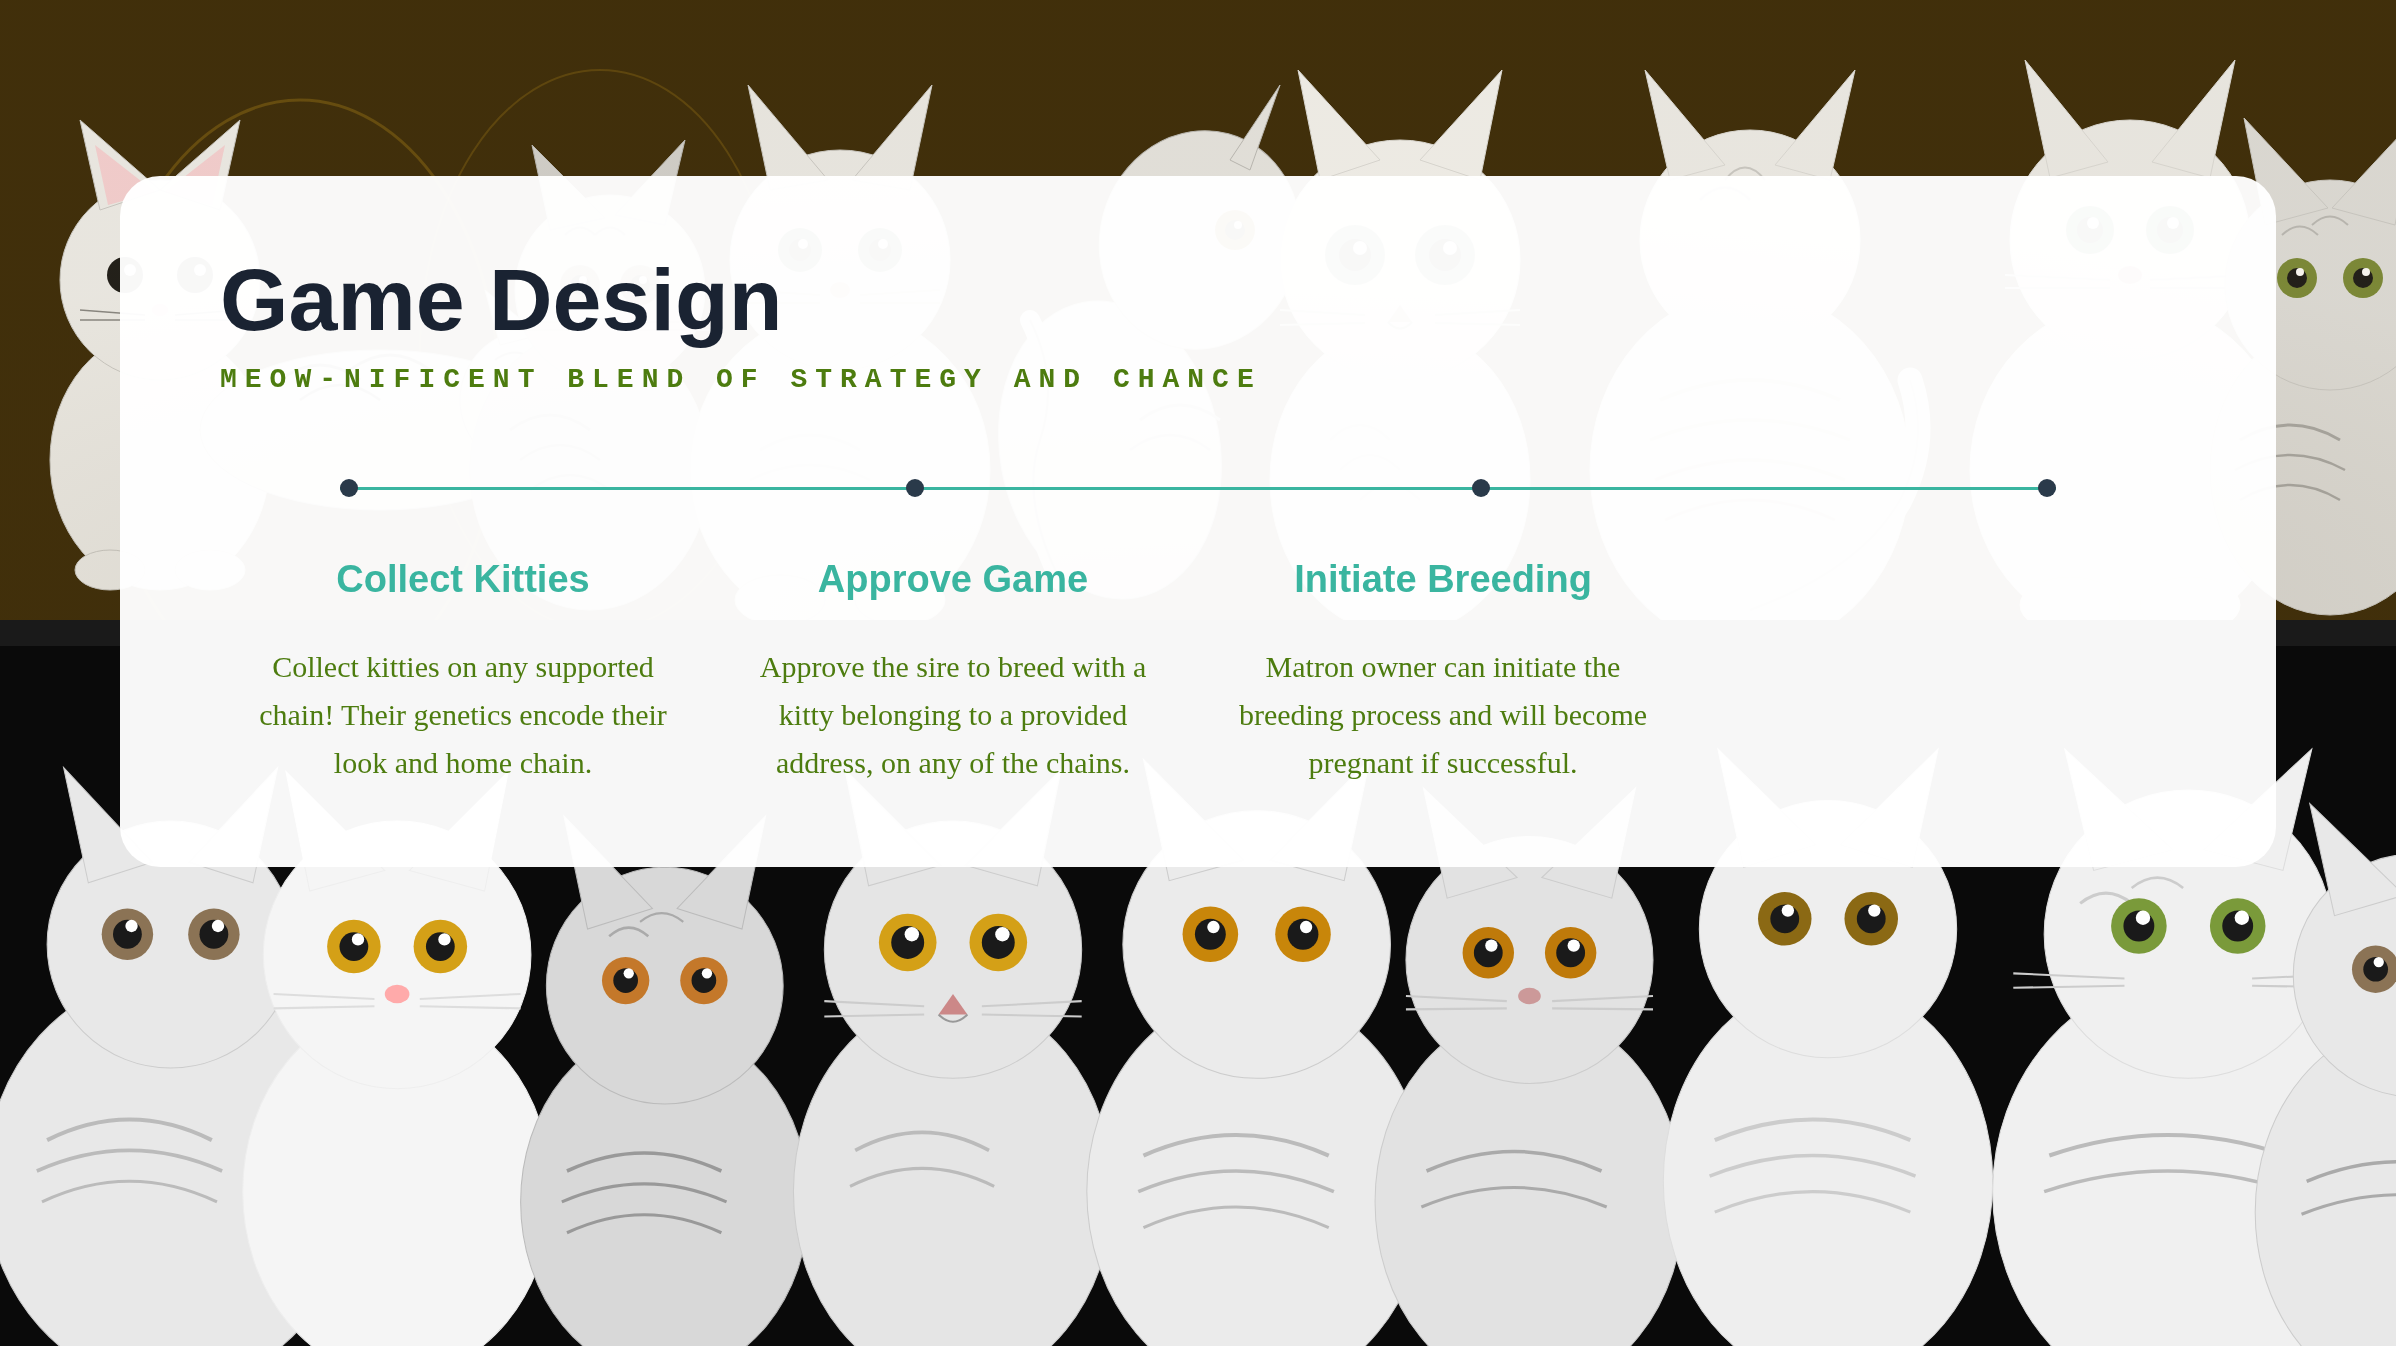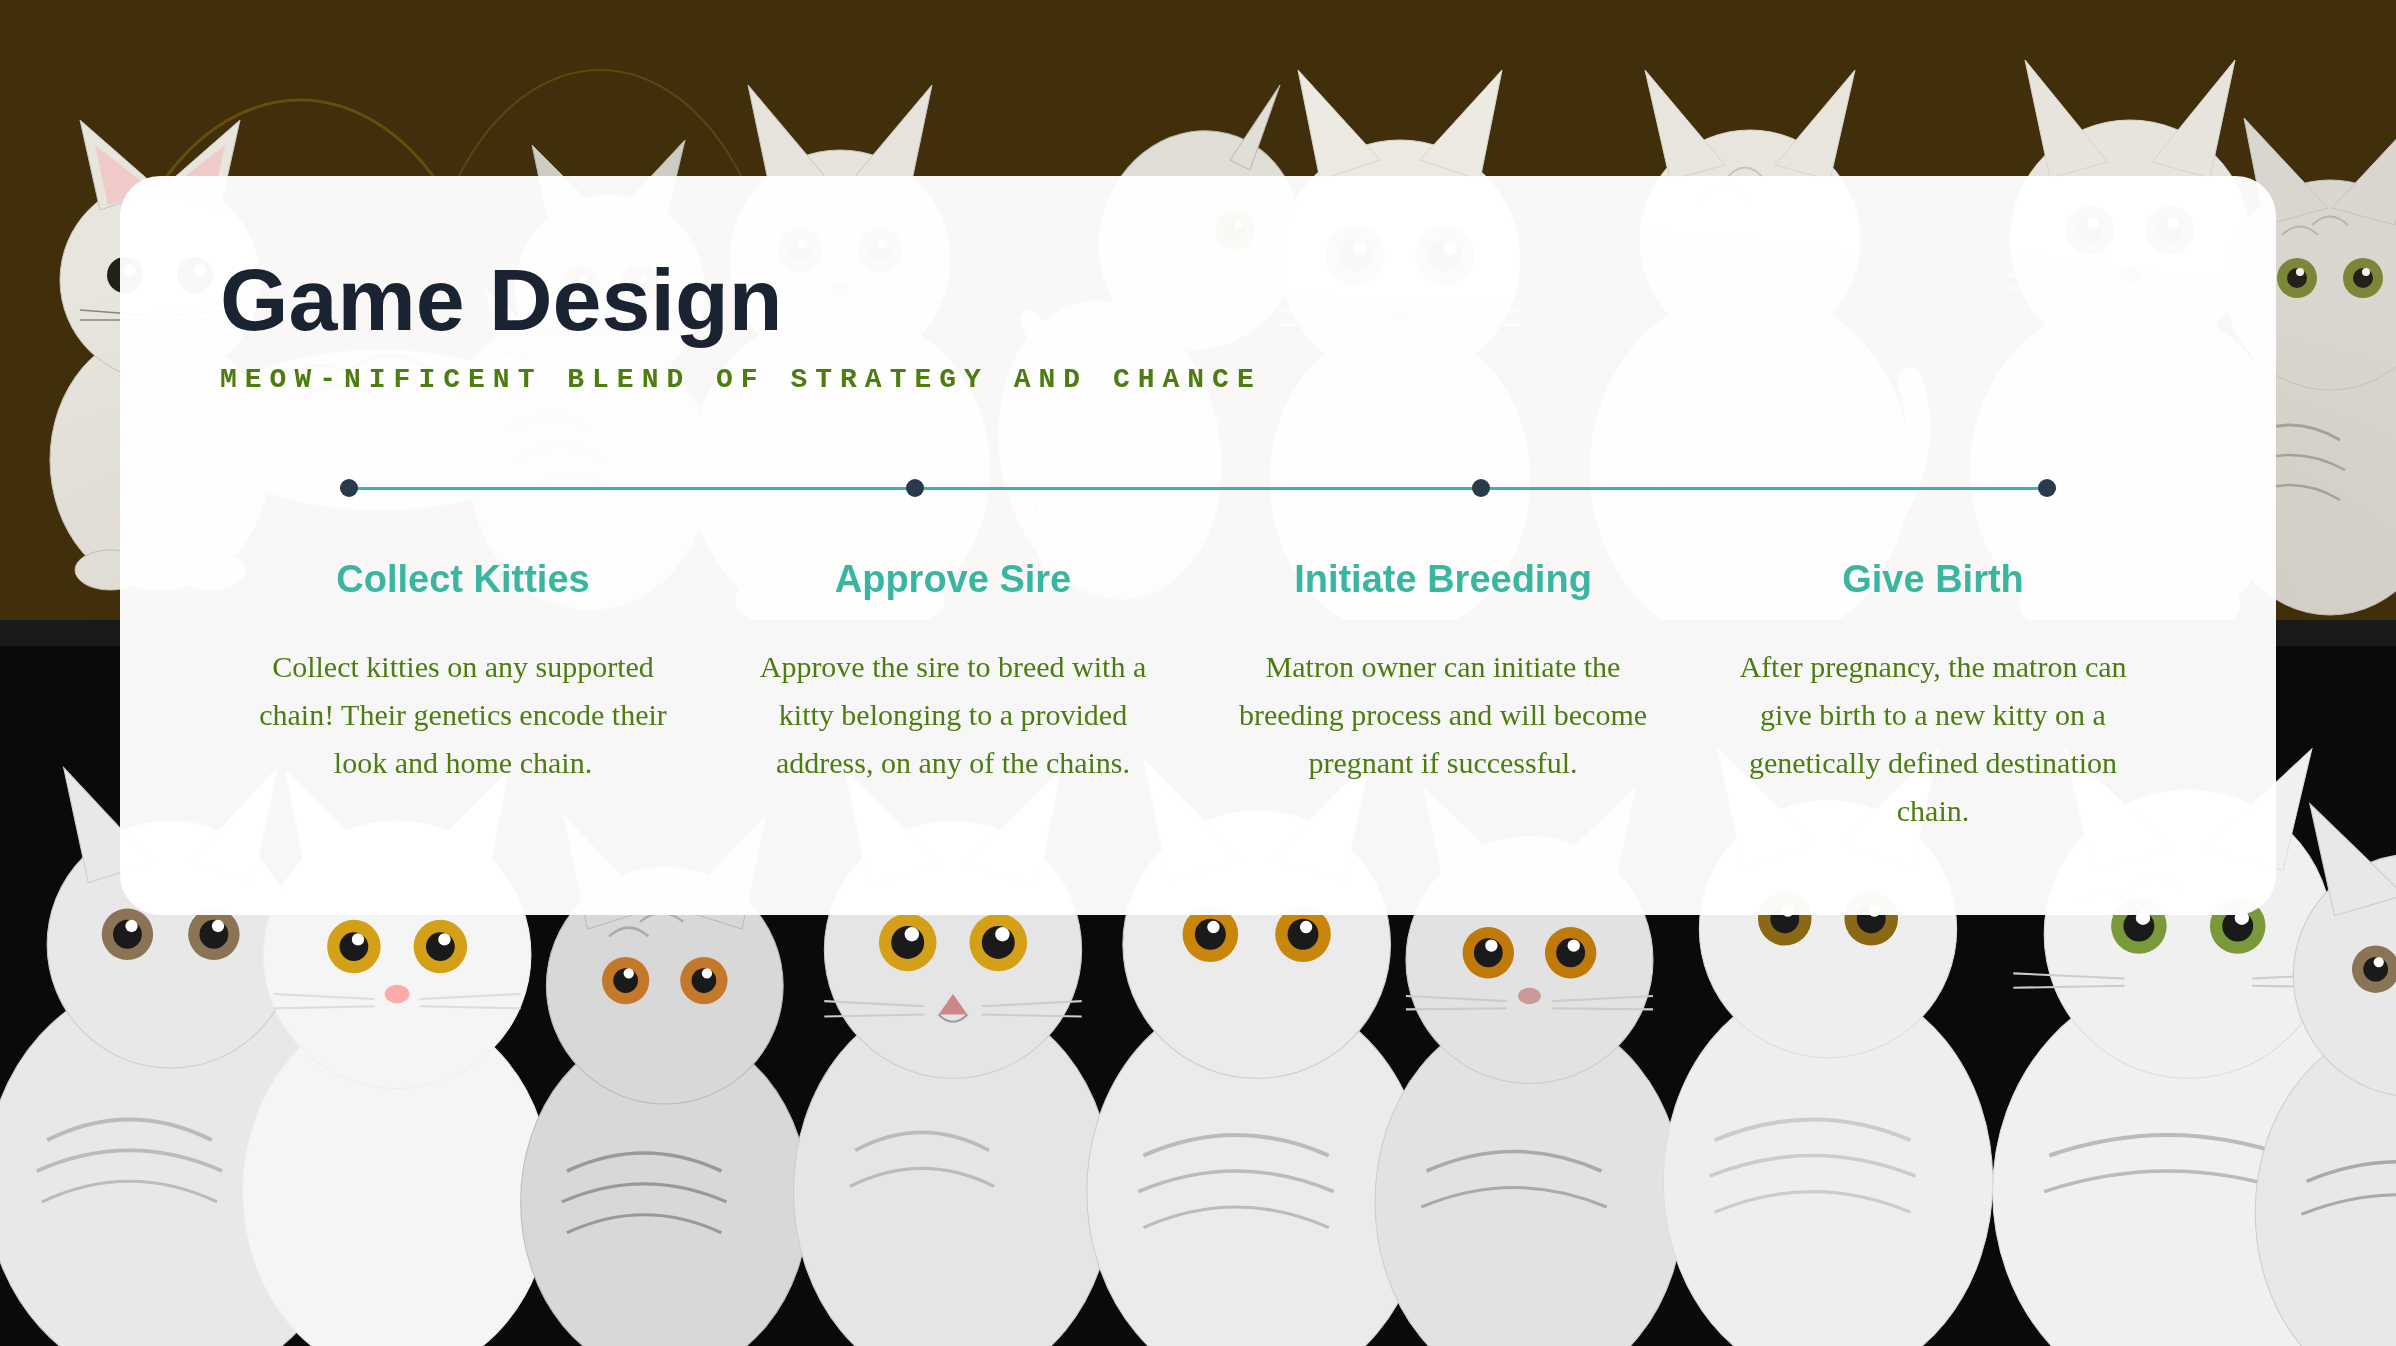--- a/index.html
+++ b/index.html
@@ -583,28 +583,24 @@
   </div>
 
   <div class="steps-grid">
 
     <div class="step-item">
       <div class="step-title">Collect Kitties</div>
       <div class="step-desc">Collect kitties on any supported chain! Their genetics encode their look and home chain.</div>
     </div>
 
     <div class="step-item">
-      <div class="step-title">Approve Sire</div>
+      <div class="step-title">Approve Game</div>
       <div class="step-desc">Approve the sire to breed with a kitty belonging to a provided address, on any of the chains.</div>
     </div>
 
     <div class="step-item">
       <div class="step-title">Initiate Breeding</div>
       <div class="step-desc">Matron owner can initiate the breeding process and will become pregnant if successful.</div>
     </div>
 
-    <div class="step-item">
-      <div class="step-title">Give Birth</div>
-      <div class="step-desc">After pregnancy, the matron can give birth to a new kitty on a genetically defined destination chain.</div>
-    </div>
   </div>
 
 </div>
 
 </body></html>

